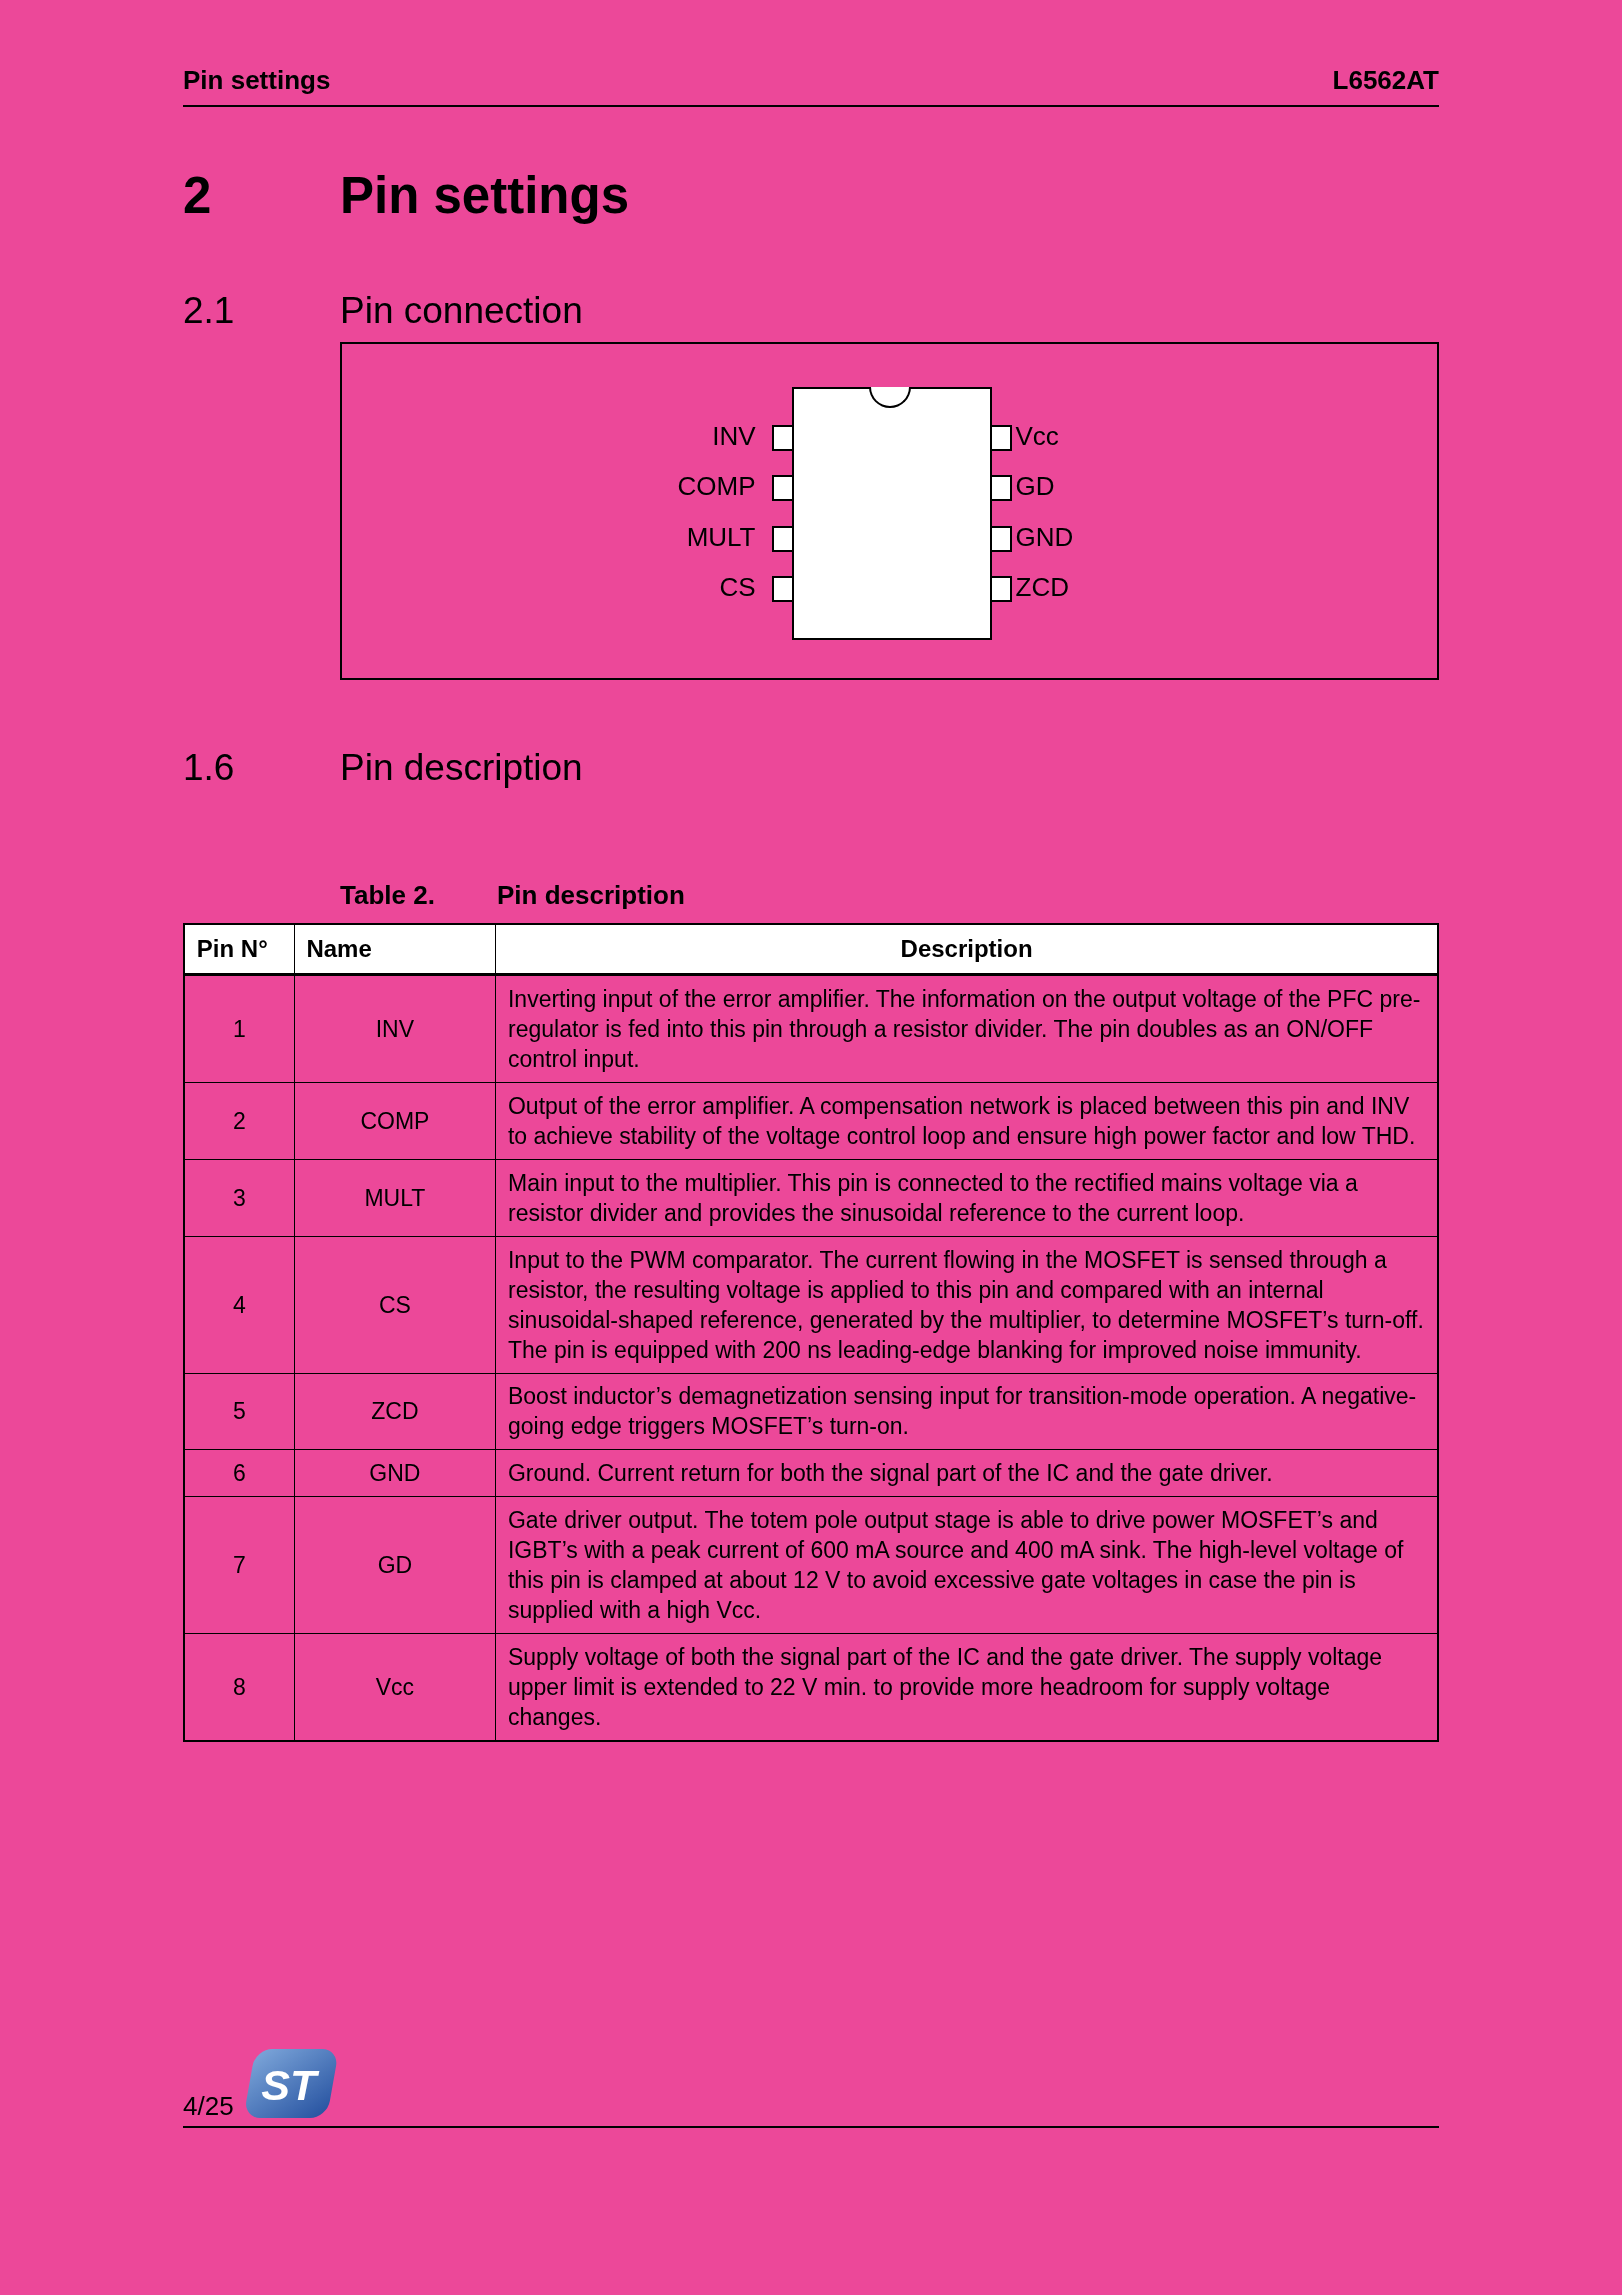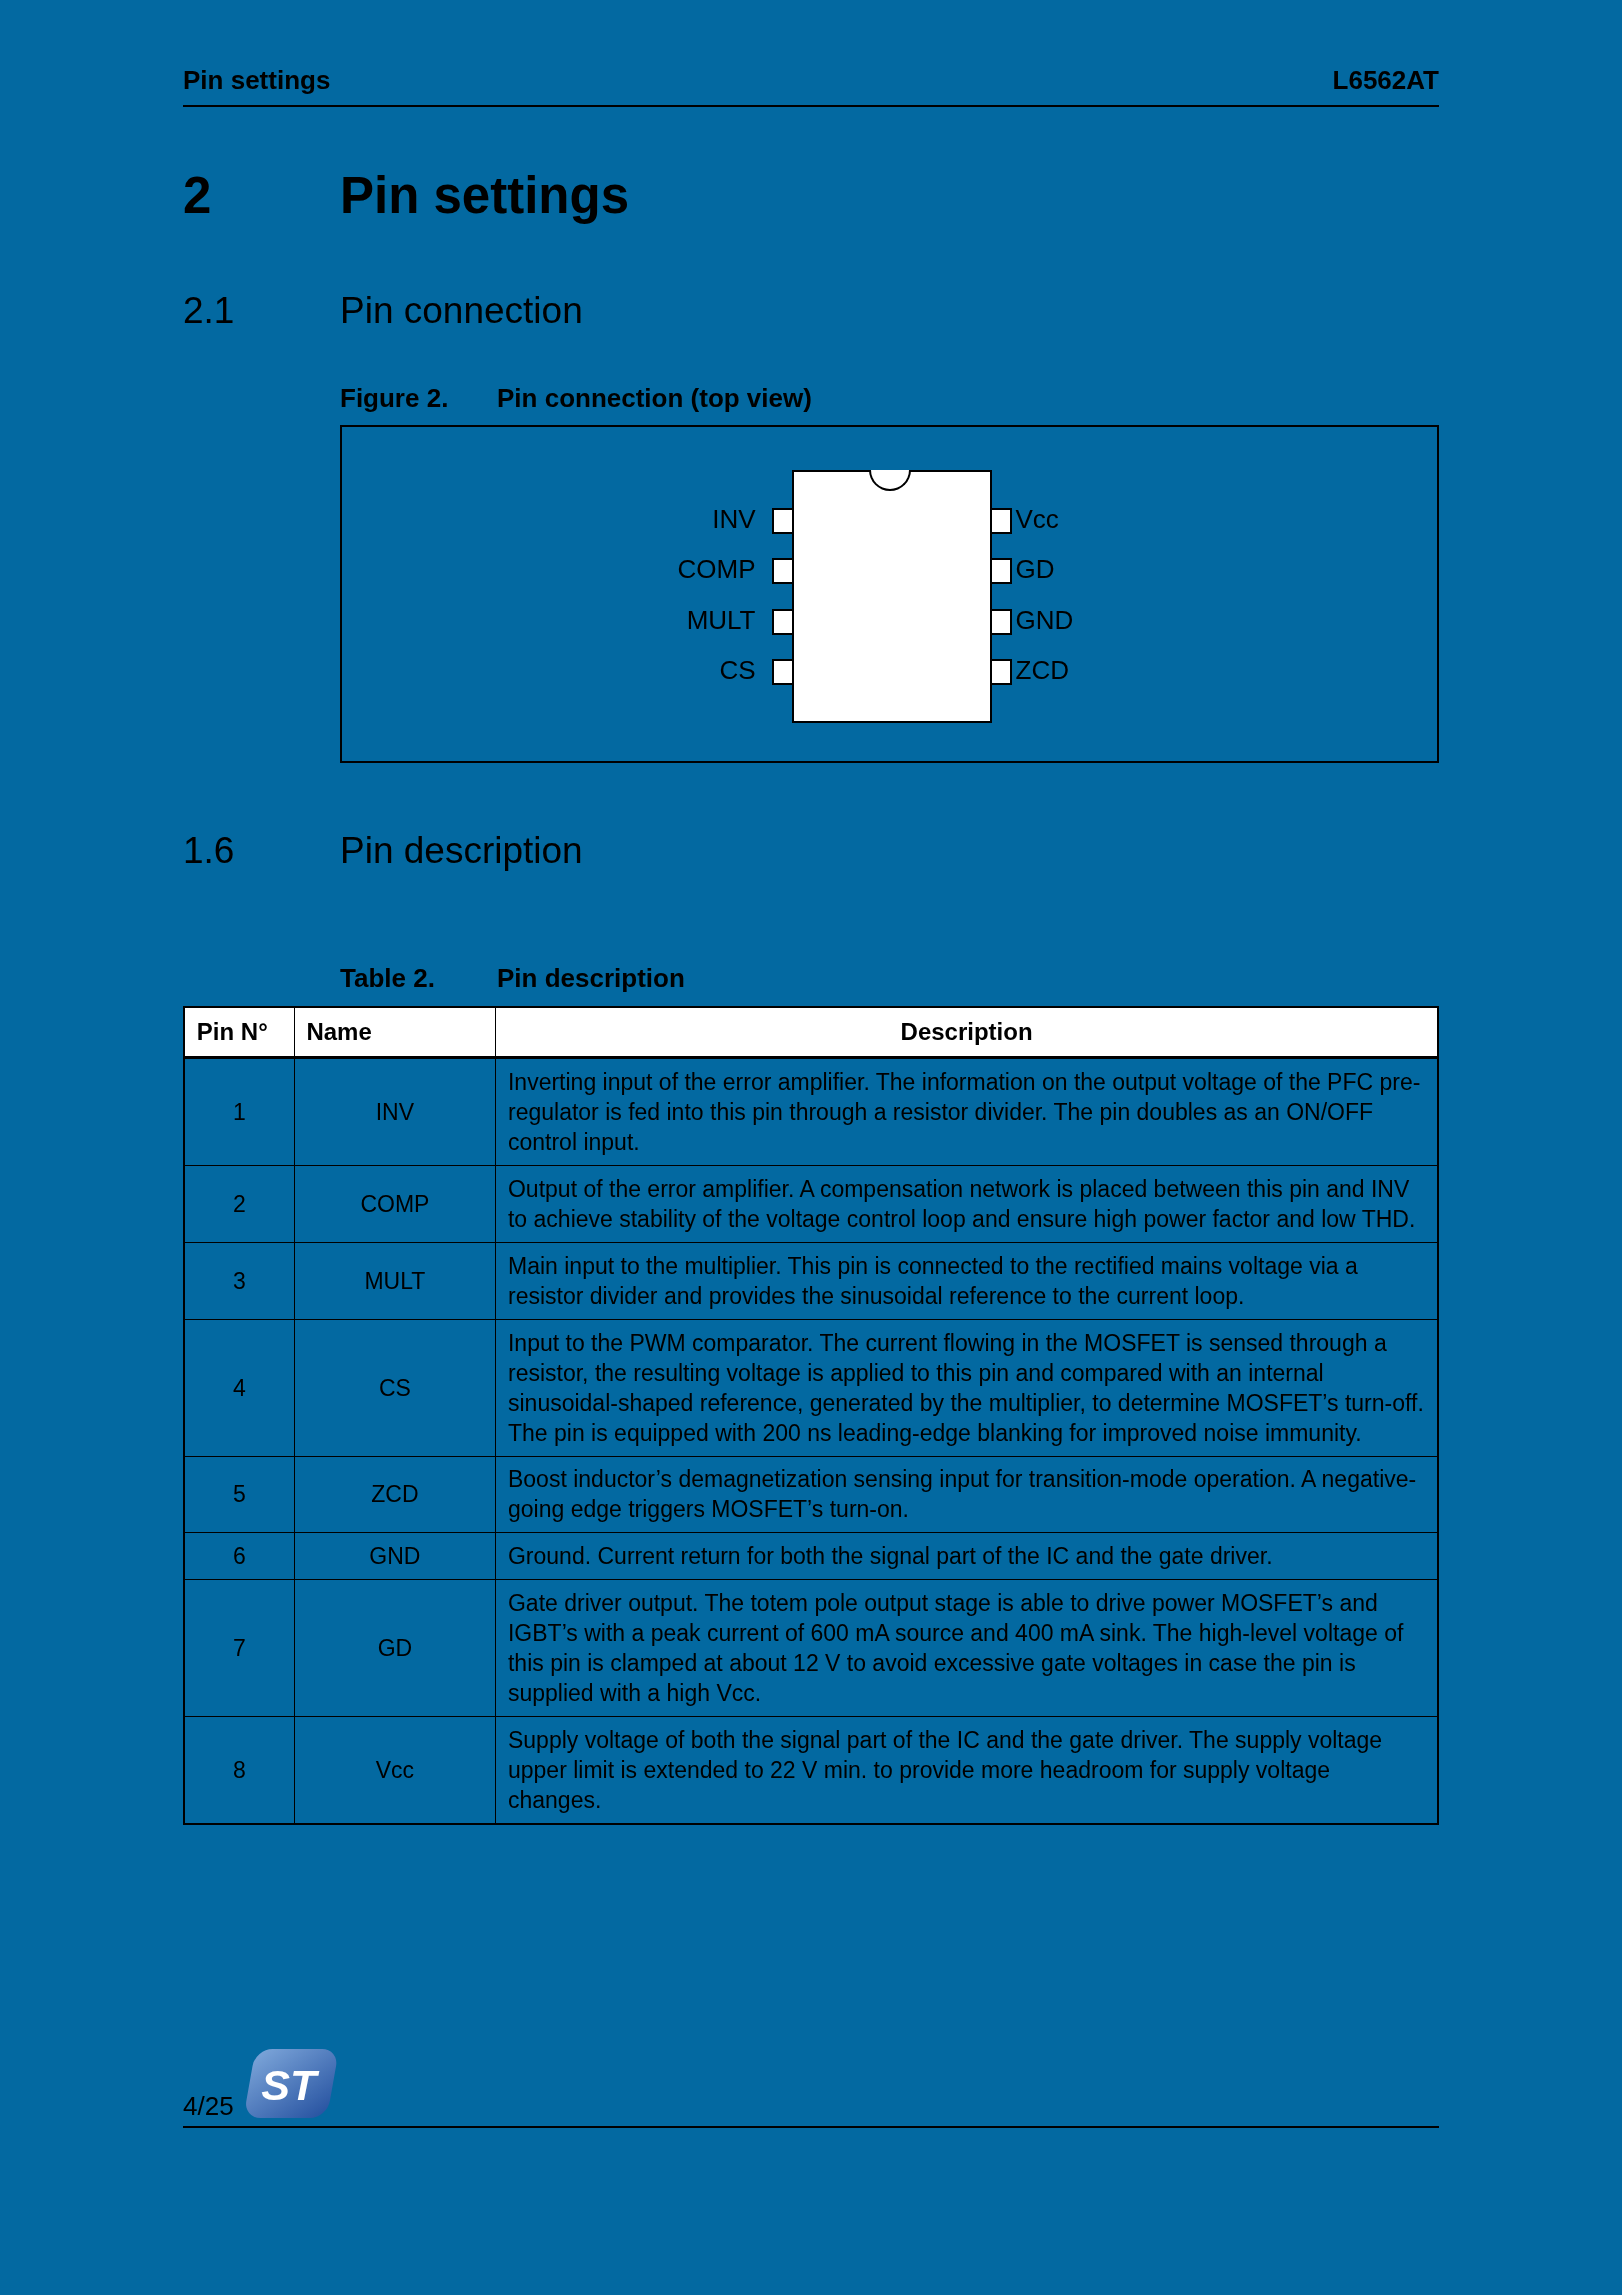--- a/index.html
+++ b/index.html
@@ -2,21 +2,21 @@
 <html style="font-size:10.5px"><head>
 <meta charset="utf-8">
 <title>L6562AT — Pin settings</title>
 <style>
   html,body { margin:0; padding:0; background:#ffffff; }
   .page {
     position:relative;
     width:1622px; height:2295px;
     box-sizing:border-box;
     padding:65px 183px 0 183px;
-    background:#0369a1;
+    background:#ec4899;
     color:#000;
     font-family:"Liberation Sans", sans-serif;
     overflow:hidden;
   }
   
   .running-header {
     display:flex; justify-content:space-between; align-items:flex-end;
     font-size:26px; font-weight:bold;
     padding-bottom:9.2px;
     border-bottom:2px solid #000;
@@ -95,24 +95,20 @@
   <div class="h1">
     <span class="sec-num">2</span>
     <span>Pin settings</span>
   </div>
 
   <div class="h2">
     <span class="sec-num">2.1</span>
     <span>Pin connection</span>
   </div>
 
-  <div class="caption">
-    <span class="caption-label">Figure 2.</span>
-    <span>Pin connection (top view)</span>
-  </div>
 
   <div class="figure-box">
     <div class="chip">
       <div class="chip-body"></div>
       <div class="chip-notch"></div>
 
       <div class="pin l p1"></div>
       <div class="pin l p2"></div>
       <div class="pin l p3"></div>
       <div class="pin l p4"></div>

